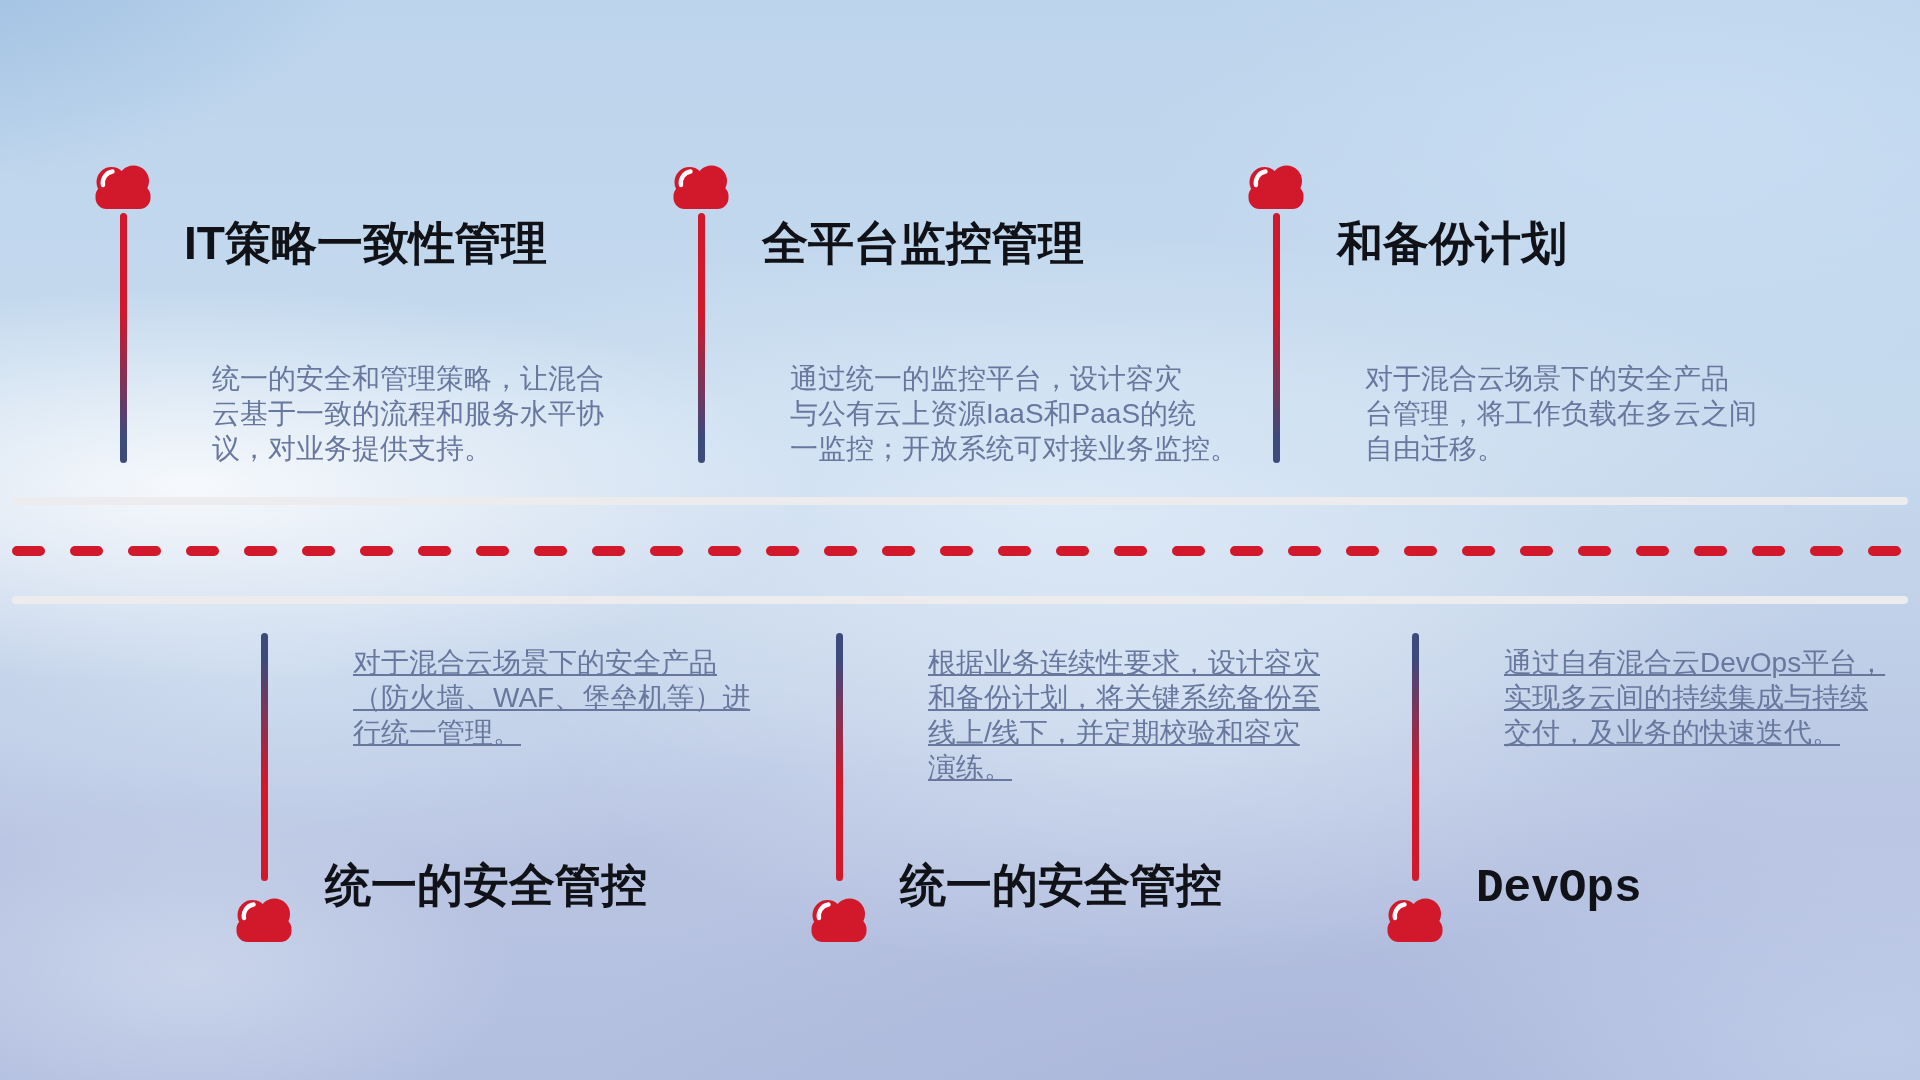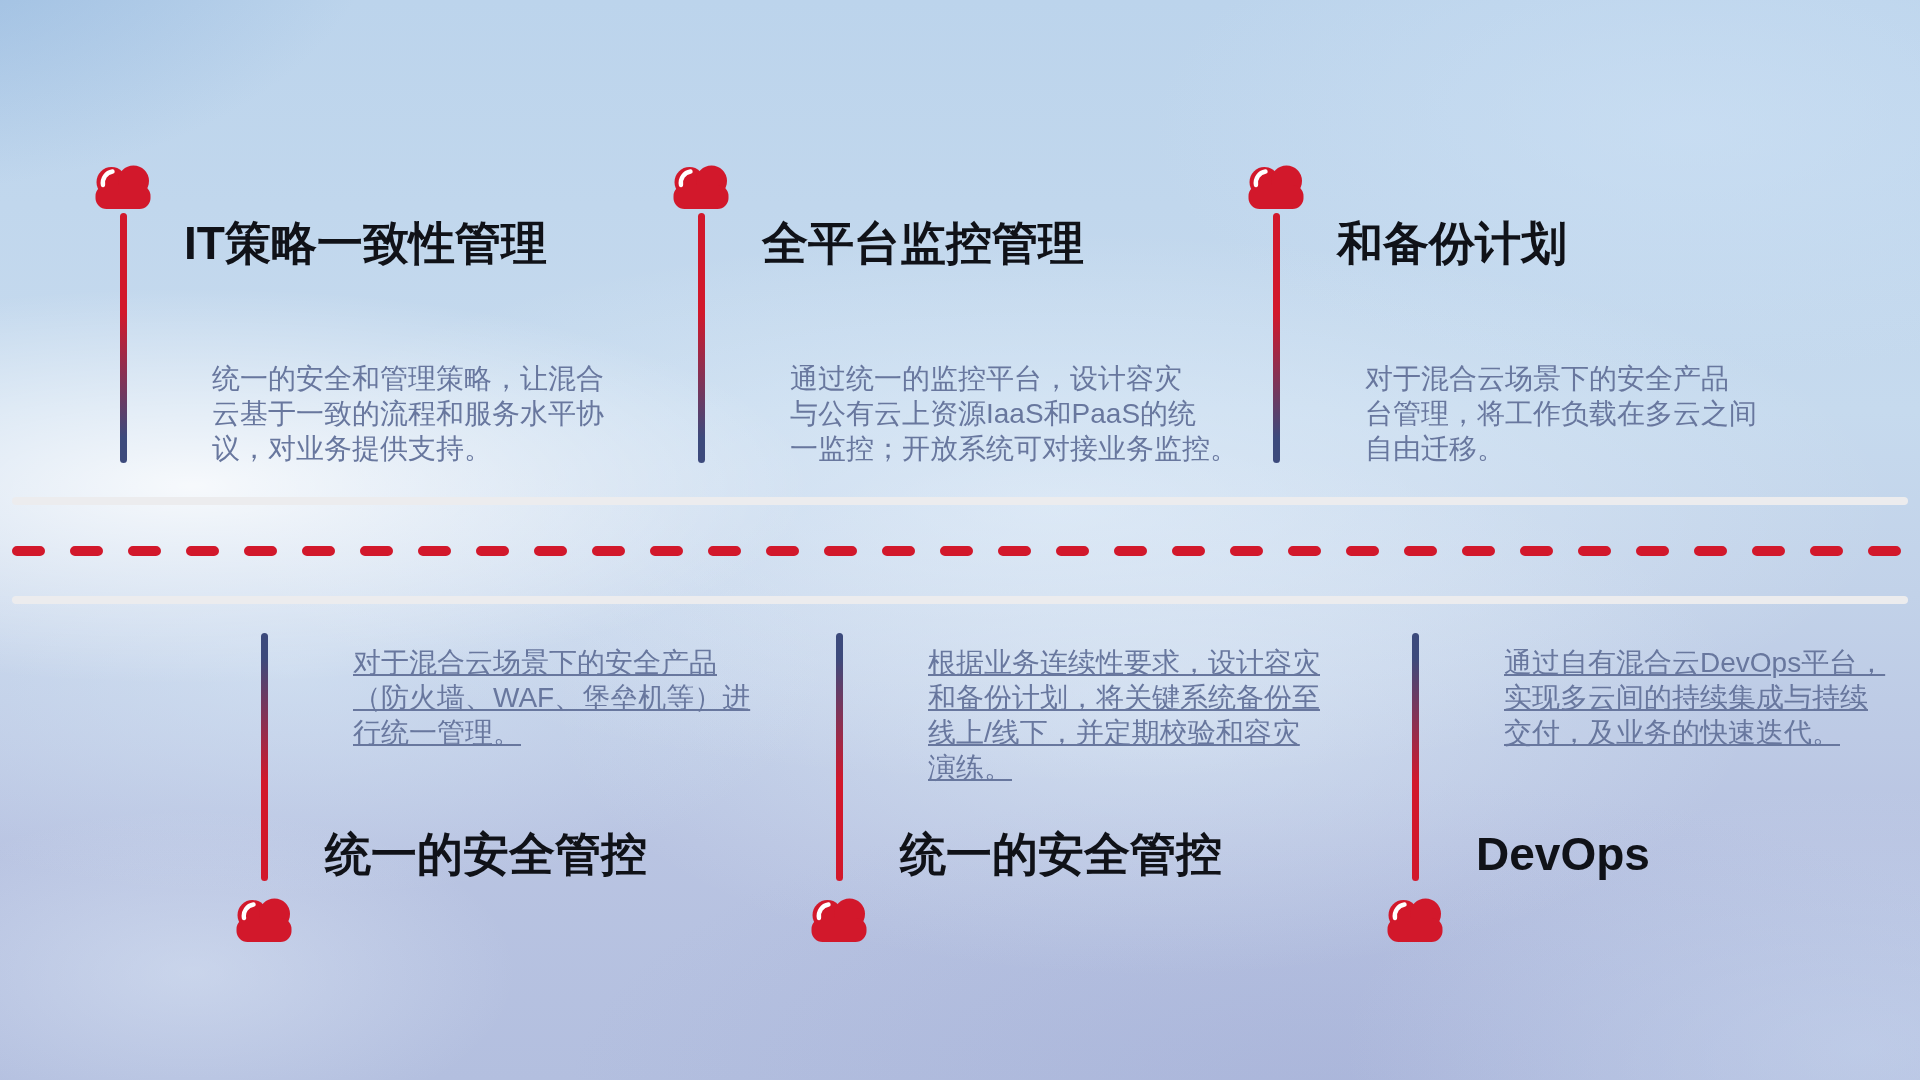--- a/index.html
+++ b/index.html
@@ -24,21 +24,21 @@
   .item.top .cloud { left:-28px; top:164px; }
   .item.bottom .cloud { left:-28px; top:897px; }
   .pole { position:absolute; width:7px; left:-3.5px; border-radius:4px; }
   .item.top .pole { top:213px; height:250px;
     background:linear-gradient(180deg, var(--red) 0%, var(--red) 40%, var(--navy) 90%); }
   .item.bottom .pole { top:633px; height:248px;
     background:linear-gradient(0deg, var(--red) 0%, var(--red) 40%, var(--navy) 90%); }
   .title { position:absolute; left:61px; white-space:nowrap;
     font-size:46px; font-weight:700; color:var(--title-color); line-height:1; }
   .item.top .title { top:220px; }
-  .item.bottom .title { top:831px; }
+  .item.bottom .title { top:866px;font-family:Liberation Mono, monospace; }
   .desc { position:absolute; left:61px; width:480px; white-space:pre-line;
     font-size:28px; line-height:35px; color:var(--desc-color);margin-left:28px; }
   .item.top .desc { top:361px; }
   .item.bottom .desc { top:645px;text-decoration:underline; }
   .road-line { position:absolute; left:12px; width:1896px; height:8px; border-radius:4px;
     background:var(--road-line-color); }
   .road-line.first { top:497px; }
   .road-line.second { top:596px; }
   .road-dash { position:absolute; left:0; top:545px; width:1920px; height:12px; color:var(--red); }
 </style>

